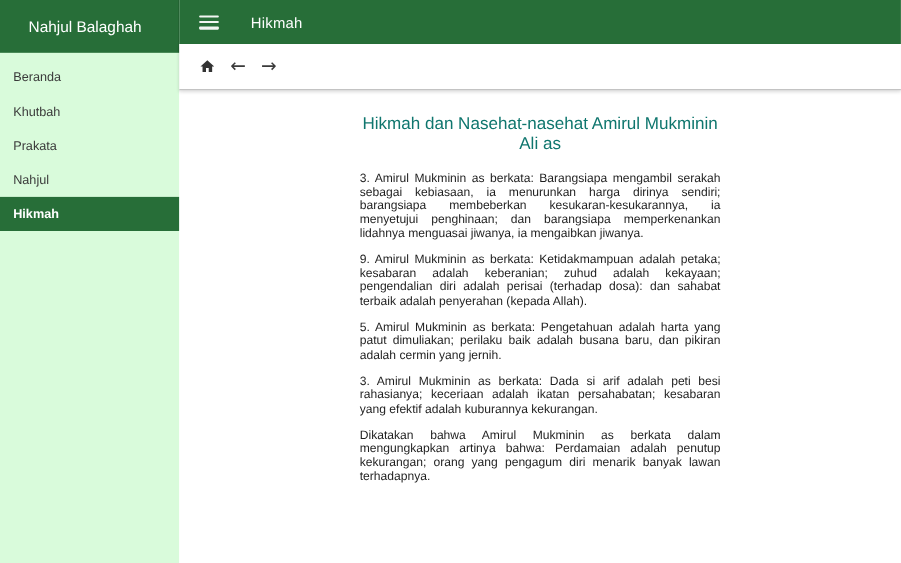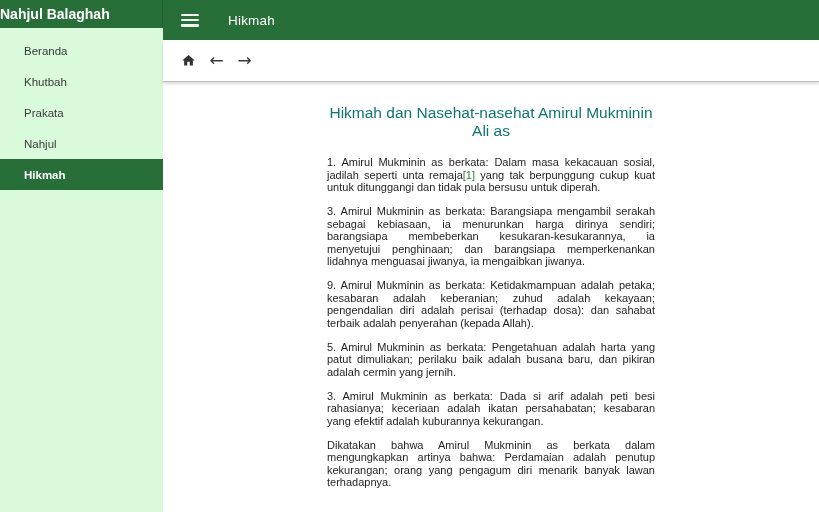--- a/index.html
+++ b/index.html
@@ -13,29 +13,29 @@
     width:819px;height:512px;overflow:hidden;position:relative;
     font-family:"Liberation Sans","DejaVu Sans",sans-serif;
     background:#ffffff;
   }
   
   .sidebar{
     position:absolute;left:0;top:0;width:163px;height:512px;
     background:var(--sidebar-bg);
   }
   .sidebar-header{
-    height:28px;background:var(--primary);
-    color:#ffffff;font-size:14px;font-weight:700;
-    display:flex;align-items:center;padding-left:0;
+    height:48px;background:var(--primary);
+    color:#ffffff;font-size:14px;font-weight:400;
+    display:flex;align-items:center;padding-left:26px;
     border-right:1px solid rgba(0,0,0,0.12);
   }
   .sidebar-nav{padding-top:7px;}
   .side-item{
     height:31px;display:flex;align-items:center;
-    padding-left:24px;font-size:11.5px;color:#3a3a3a;cursor:pointer;
+    padding-left:12px;font-size:11.5px;color:#3a3a3a;cursor:pointer;
   }
   .side-item.active{
     background:var(--primary);color:#ffffff;font-weight:bold;
   }
   
   .topbar{
     position:absolute;left:163px;top:0;right:0;height:40px;
     background:var(--primary);display:flex;align-items:center;
     padding-left:18px;
   }
@@ -104,21 +104,20 @@
   </div>
   <div class="tool-btn">
     <span class="arrow-glyph">→</span>
   </div>
 </div>
 
 <div class="content">
   <div class="article">
     <h1 class="article-title">Hikmah dan Nasehat-nasehat Amirul Mukminin Ali as</h1>
     <div>
-        <p class="para"><span>1. Amirul Mukminin as berkata: Dalam masa kekacauan sosial, jadilah seperti unta remaja</span><a class="fn">[1]</a><span> yang tak berpunggung cukup kuat untuk ditunggangi dan tidak pula bersusu untuk diperah.</span></p>
         <p class="para"><span>3. Amirul Mukminin as berkata: Barangsiapa mengambil serakah sebagai kebiasaan, ia menurunkan harga dirinya sendiri; barangsiapa membeberkan kesukaran-kesukarannya, ia menyetujui penghinaan; dan barangsiapa memperkenankan lidahnya menguasai jiwanya, ia mengaibkan jiwanya.</span></p>
         <p class="para"><span>9. Amirul Mukminin as berkata: Ketidakmampuan adalah petaka; kesabaran adalah keberanian; zuhud adalah kekayaan; pengendalian diri adalah perisai (terhadap dosa): dan sahabat terbaik adalah penyerahan (kepada Allah).</span></p>
         <p class="para"><span>5. Amirul Mukminin as berkata: Pengetahuan adalah harta yang patut dimuliakan; perilaku baik adalah busana baru, dan pikiran adalah cermin yang jernih.</span></p>
         <p class="para"><span>3. Amirul Mukminin as berkata: Dada si arif adalah peti besi rahasianya; keceriaan adalah ikatan persahabatan; kesabaran yang efektif adalah kuburannya kekurangan.</span></p>
         <p class="para"><span>Dikatakan bahwa Amirul Mukminin as berkata dalam mengungkapkan artinya bahwa: Perdamaian adalah penutup kekurangan; orang yang pengagum diri menarik banyak lawan terhadapnya.</span></p>
       </div>
   </div>
 </div>
 
 </body></html>

